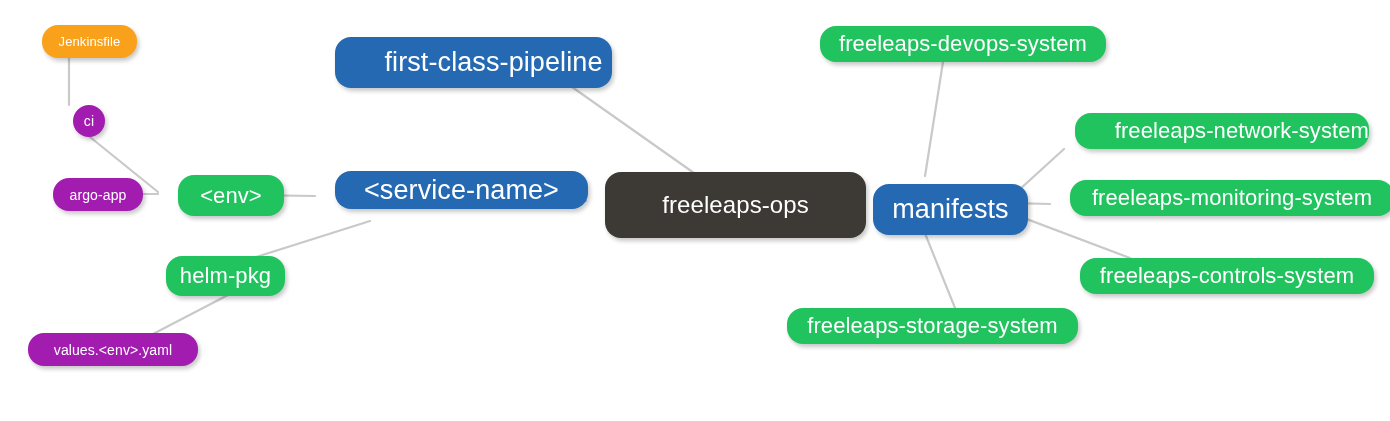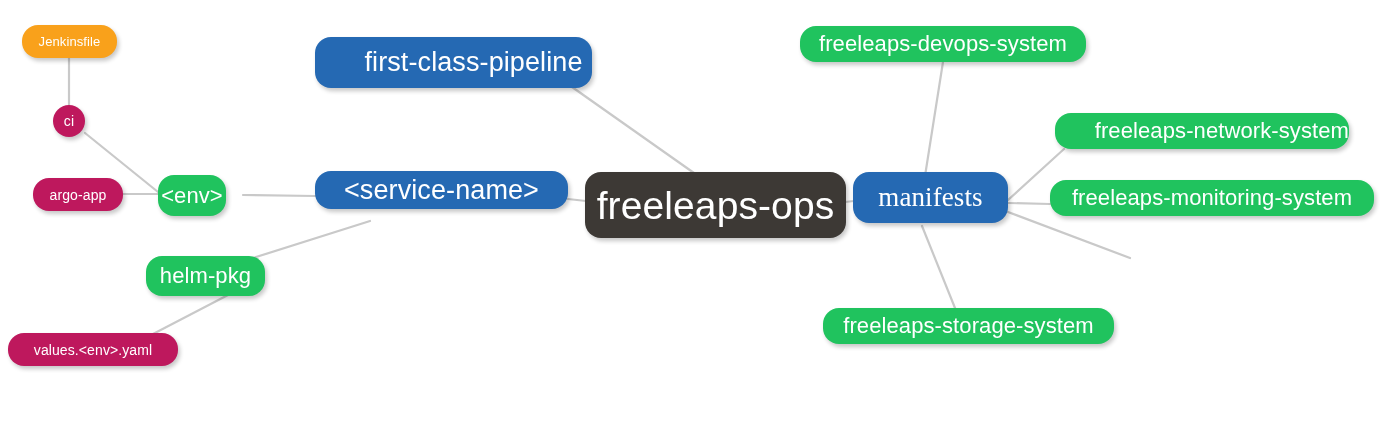--- a/index.html
+++ b/index.html
@@ -30,37 +30,38 @@
     display: flex;
     align-items: center;
     justify-content: center;
     border-radius: 16px;
     color: #ffffff;
     white-space: nowrap;
     line-height: 1;
     box-shadow: 2px 3px 4px rgba(0,0,0,0.22);
     letter-spacing: 0.1px;
     z-index: 5;
+    margin-left: 20px;
   }
   .node-label {
     display: block;
     white-space: nowrap;
   }
   
-  .sz-root   { font-size: 39px; }
+  .sz-root   { font-size: 24px; }
   .sz-l1     { font-size: 27px; }
   .sz-l2     { font-size: 22px; }
   .sz-l3     { font-size: 22px; }
   .sz-tiny   { font-size: 14px; }
   .sz-mini   { font-size: 13px; }
 
   .c-root { background: #3d3935; }
   .c-blue { background: #2569b3; }
   .c-green{ background: #20c35e; }
-  .c-red  { background: #be185d; }
+  .c-red  { background: #a21caf; }
   .c-orange { background: #f9a11b; }
 </style>
 </head>
 <body>
 
 <div id="canvas">
 
   <svg id="edge-layer" viewBox="0 0 1390 421" width="1390" height="421" xmlns="http://www.w3.org/2000/svg">
     <g fill="none" stroke="#c9c9c9" stroke-width="2.2" stroke-linecap="round">
 
@@ -99,21 +100,21 @@
   </div>
 
   <div class="node c-blue sz-l1" style="left:315px; top:171px; width:253px; height:38px;">
     <span class="node-label">&lt;service-name&gt;</span>
   </div>
 
   <div class="node c-blue sz-l1" style="left:315px; top:37px; width:277px; height:51px;padding-left:40px;">
     <span class="node-label">first-class-pipeline</span>
   </div>
 
-  <div class="node c-green sz-l2" style="left:158px; top:175px; width:68px; height:41px;">
+  <div class="node c-green sz-l2" style="left:158px; top:175px; width:106px; height:41px;">
     <span class="node-label">&lt;env&gt;</span>
   </div>
 
   <div class="node c-red sz-tiny" style="left:53px; top:105px; width:32px; height:32px;">
     <span class="node-label">ci</span>
   </div>
 
   <div class="node c-orange sz-mini" style="left:22px; top:25px; width:95px; height:33px;">
     <span class="node-label">Jenkinsfile</span>
   </div>
@@ -123,34 +124,37 @@
   </div>
 
   <div class="node c-green sz-l2" style="left:146px; top:256px; width:119px; height:40px;">
     <span class="node-label">helm-pkg</span>
   </div>
 
   <div class="node c-red sz-tiny" style="left:8px; top:333px; width:170px; height:33px;align-items:center;">
     <span class="node-label">values.&lt;env&gt;.yaml</span>
   </div>
 
-  <div class="node c-blue sz-l1" style="left:853px; top:172px; width:155px; height:51px;font-family:Liberation Serif, serif;">
+  <div class="node c-blue sz-l1" style="left:853px; top:184px; width:155px; height:51px;">
     <span class="node-label">manifests</span>
   </div>
 
   <div class="node c-green sz-l3" style="left:800px; top:26px; width:286px; height:36px;">
     <span class="node-label">freeleaps-devops-system</span>
   </div>
 
   <div class="node c-green sz-l3" style="left:1055px; top:113px; width:294px; height:36px;justify-content:flex-end;">
     <span class="node-label">freeleaps-network-system</span>
   </div>
 
   <div class="node c-green sz-l3" style="left:1050px; top:180px; width:324px; height:36px;justify-content:center;">
     <span class="node-label">freeleaps-monitoring-system</span>
   </div>
 
+  <div class="node c-green sz-l3" style="left:1060px; top:258px; width:294px; height:36px;">
+    <span class="node-label">freeleaps-controls-system</span>
+  </div>
 
-  <div class="node c-green sz-l3" style="left:823px; top:308px; width:291px; height:36px;">
+  <div class="node c-green sz-l3" style="left:767px; top:308px; width:291px; height:36px;">
     <span class="node-label">freeleaps-storage-system</span>
   </div>
 
 </div>
 
 </body></html>

